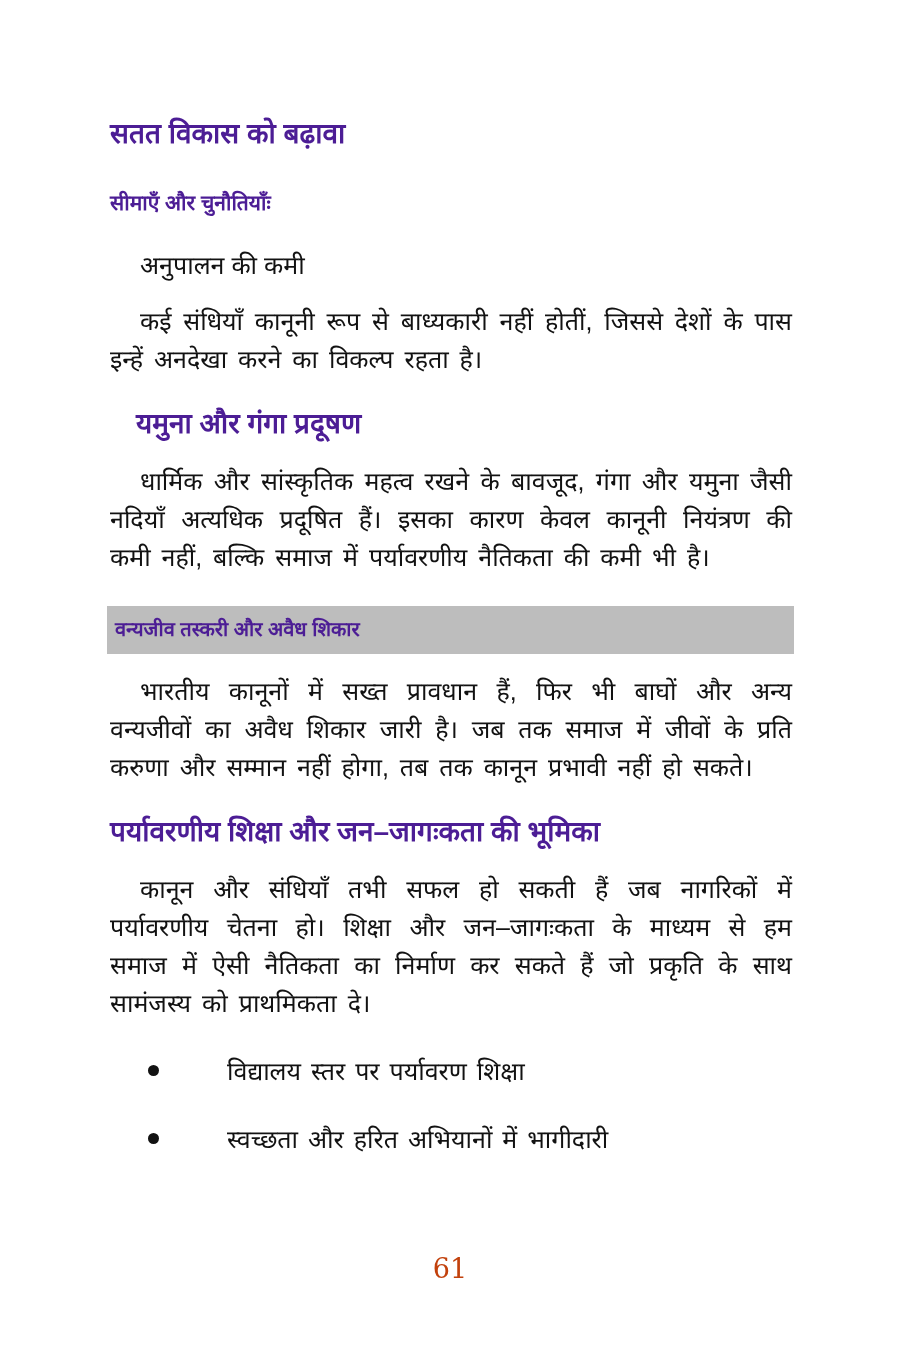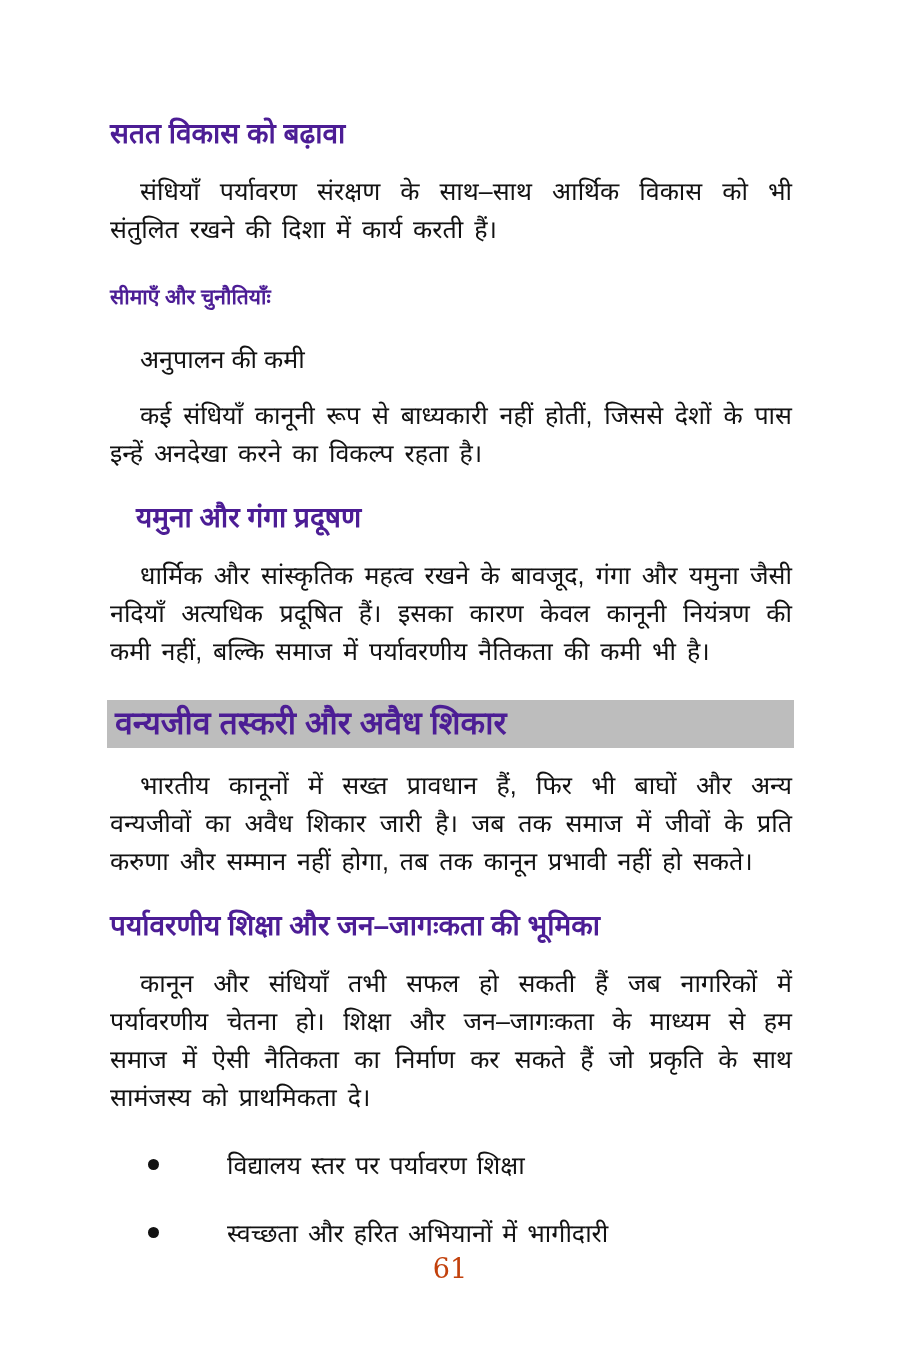--- a/index.html
+++ b/index.html
@@ -37,21 +37,21 @@
     color: #4c1d95;
   }
   .h-major { font-size: 21px; line-height: 42px; margin-top: 28px; }
   .h-minor { font-size: 28px; line-height: 40px; margin-top: 26px; }
   .h-indent { margin-left: 26px; }
   .h-highlight {
     margin-top: 30px;
     margin-left: -3px;
     margin-right: -2px;
     padding: 3px 8px 5px 8px;
-    font-size: 32px;
+    font-size: 20px;
     line-height: 40px;
   }
   p.body-para {
     margin: 18px 0 0 0;
     text-align: justify;
     text-indent: 30px;
     word-spacing: 4px;
   }
   .sub-plain {
     margin: 22px 0 0 30px;
@@ -69,21 +69,20 @@
     color: #c2410c;
   }
 </style>
 </head>
 <body>
 
 <div class="page">
 
 
   <h3 class="h-minor">सतत विकास को बढ़ावा</h3>
-  <p class="body-para">संधियाँ पर्यावरण संरक्षण के साथ–साथ आर्थिक विकास को भी संतुलित रखने की दिशा में कार्य करती हैं।</p>
 
   <h2 class="h-major">सीमाएँ और चुनौतियाँः</h2>
   <div class="sub-plain">अनुपालन की कमी</div>
   <p class="body-para">कई संधियाँ कानूनी रूप से बाध्यकारी नहीं होतीं, जिससे देशों के पास इन्हें अनदेखा करने का विकल्प रहता है।</p>
 
   <h3 class="h-minor h-indent">यमुना और गंगा प्रदूषण</h3>
   <p class="body-para">धार्मिक और सांस्कृतिक महत्व रखने के बावजूद, गंगा और यमुना जैसी नदियाँ अत्यधिक प्रदूषित हैं। इसका कारण केवल कानूनी नियंत्रण की कमी नहीं, बल्कि समाज में पर्यावरणीय नैतिकता की कमी भी है।</p>
 
   <h3 class="h-highlight" style="background-color: rgb(189, 189, 189);">वन्यजीव तस्करी और अवैध शिकार</h3>
   <p class="body-para">भारतीय कानूनों में सख्त प्रावधान हैं, फिर भी बाघों और अन्य वन्यजीवों का अवैध शिकार जारी है। जब तक समाज में जीवों के प्रति करुणा और सम्मान नहीं होगा, तब तक कानून प्रभावी नहीं हो सकते।</p>

